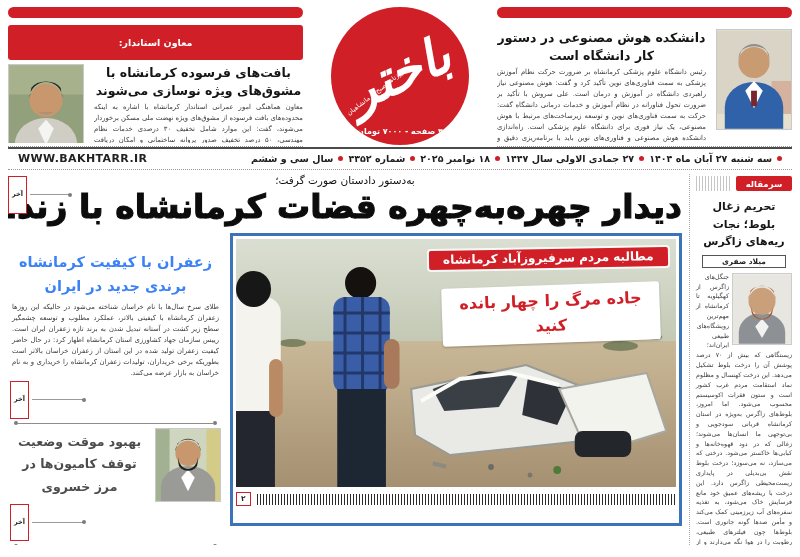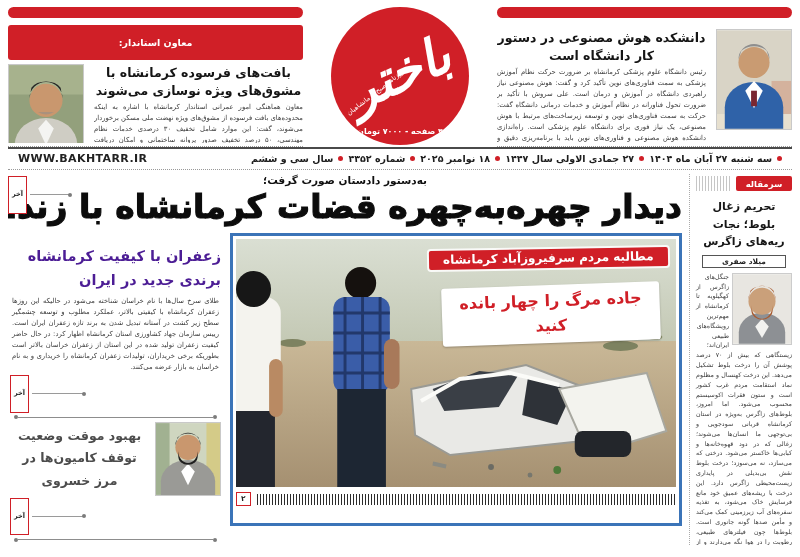--- a/index.html
+++ b/index.html
@@ -50,40 +50,40 @@
   .ed-stripes{flex:1;background:repeating-linear-gradient(90deg,#c6c6c6 0 1px,transparent 1px 3px);}
   .ed-headline{font-size:11px;font-weight:bold;text-align:center;color:#161616;margin:7px 0 4px;line-height:1.6;}
   .author-box{border:1px solid #555;text-align:center;font-size:7.5px;font-weight:bold;
         padding:1px 12px;margin:0 6px 4px;color:#222;}
   .ed-photo{float:right;width:60px;height:72px;margin:1px 0 2px 3px;border:1px solid #ccc;}
   .ed-body{font-size:6.3px;line-height:1.56;text-align:justify;color:#3c3c3c;}
   
   .main-col{flex:1;display:flex;flex-direction:column;overflow:hidden;}
   .main-head{position:relative;}
   .main-badge{position:absolute;left:0;top:0;width:62px;}
-  .main-kicker{text-align:center;font-size:10.5px;font-weight:bold;color:#101010;}
+  .main-kicker{text-align:center;font-size:10.5px;font-weight:normal;color:#101010;}
   .main-headline{text-align:center;font-size:33px;font-weight:bold;color:#0c0c0c;margin:1px 0 7px;
         white-space:nowrap;-webkit-text-stroke:1.1px #0c0c0c;letter-spacing:-1px;}
   .content-row{display:flex;gap:9px;flex:1;overflow:hidden;}
   
   .crash-figure{width:452px;flex:none;border:3px solid var(--blue);padding:3px;height:293px;background:#fff;}
   .scene{position:relative;height:248px;overflow:hidden;}
   .scene svg{display:block;width:100%;height:100%;}
   .cap-kicker{position:absolute;top:10px;right:8px;background:var(--red);color:#fff;font-size:12px;
         font-weight:bold;padding:2px 14px 3px;transform:rotate(-1deg);border-radius:2px;
         box-shadow:0 0 0 2px rgba(255,255,255,.85);}
   .cap-main{position:absolute;top:46px;right:16px;background:#fff;color:var(--red);font-size:16px;
         font-weight:bold;text-align:center;width:218px;padding:4px 6px;line-height:1.55;
         transform:rotate(-2deg);border-radius:3px;box-shadow:0 1px 2px rgba(0,0,0,.25);}
   .photo-strip{display:flex;direction:ltr;align-items:center;gap:6px;height:20px;padding-top:4px;}
   .page-badge{border:1px solid var(--red);font-size:7.5px;font-weight:bold;padding:0 4px;color:#222;line-height:1.6;}
   .barcode{flex:1;height:11px;background:repeating-linear-gradient(90deg,#2b2b2b 0 1px,transparent 1px 3px);}
   
   .left-col{flex:1;overflow:hidden;padding-left:2px;}
-  .sec-h1{font-size:14.5px;font-weight:bold;text-align:right;color:#4c1d95;line-height:1.65;margin-top:12px;}
+  .sec-h1{font-size:14.5px;font-weight:bold;text-align:center;color:#3b82f6;line-height:1.65;margin-top:18px;}
   .sec-body{font-size:6.8px;text-align:justify;color:var(--gray);line-height:1.62;margin:3px 2px 1px;}
   .sep{border-top:1px solid #8d8d8d;margin:4px 8px;position:relative;}
   .sep::before,.sep::after{content:"";position:absolute;top:-2.5px;width:4px;height:4px;border-radius:50%;background:#7c7c7c;}
   .sep::before{right:-4px;} .sep::after{left:-4px;}
   .sec-row{display:flex;gap:6px;align-items:center;margin-top:2px;}
   .sec-h2{font-size:12.5px;font-weight:bold;text-align:center;color:#4c4c4c;line-height:1.8;flex:1;}
   .sec-h3{font-size:11.5px;font-weight:bold;text-align:center;color:#333;line-height:1.8;margin-top:2px;}
 </style>
 </head>
 <body>

